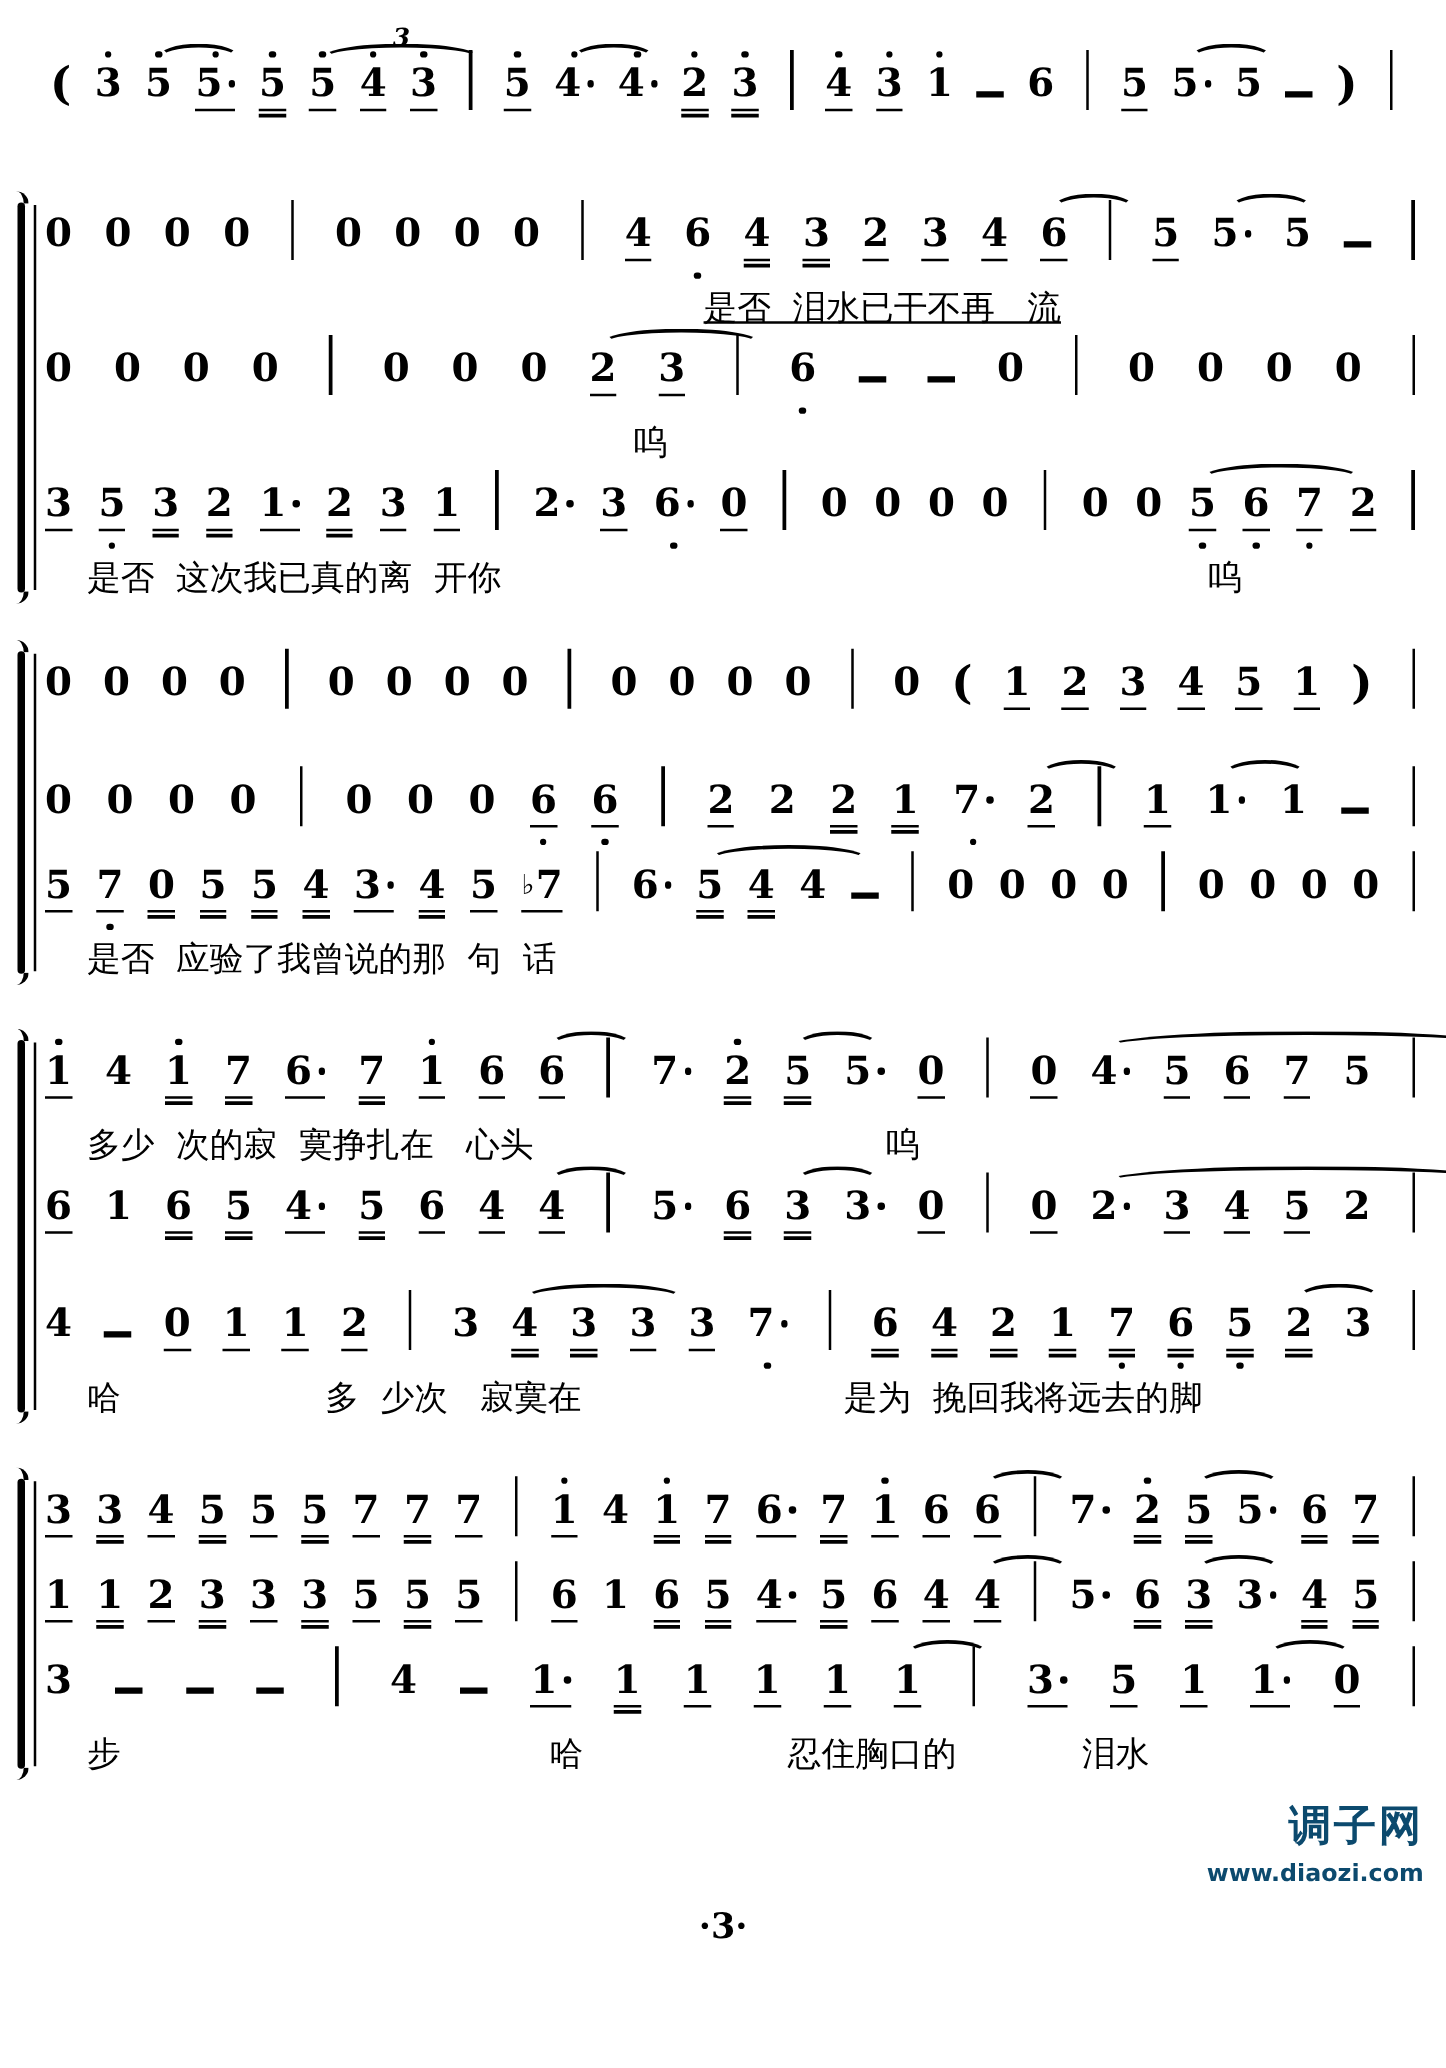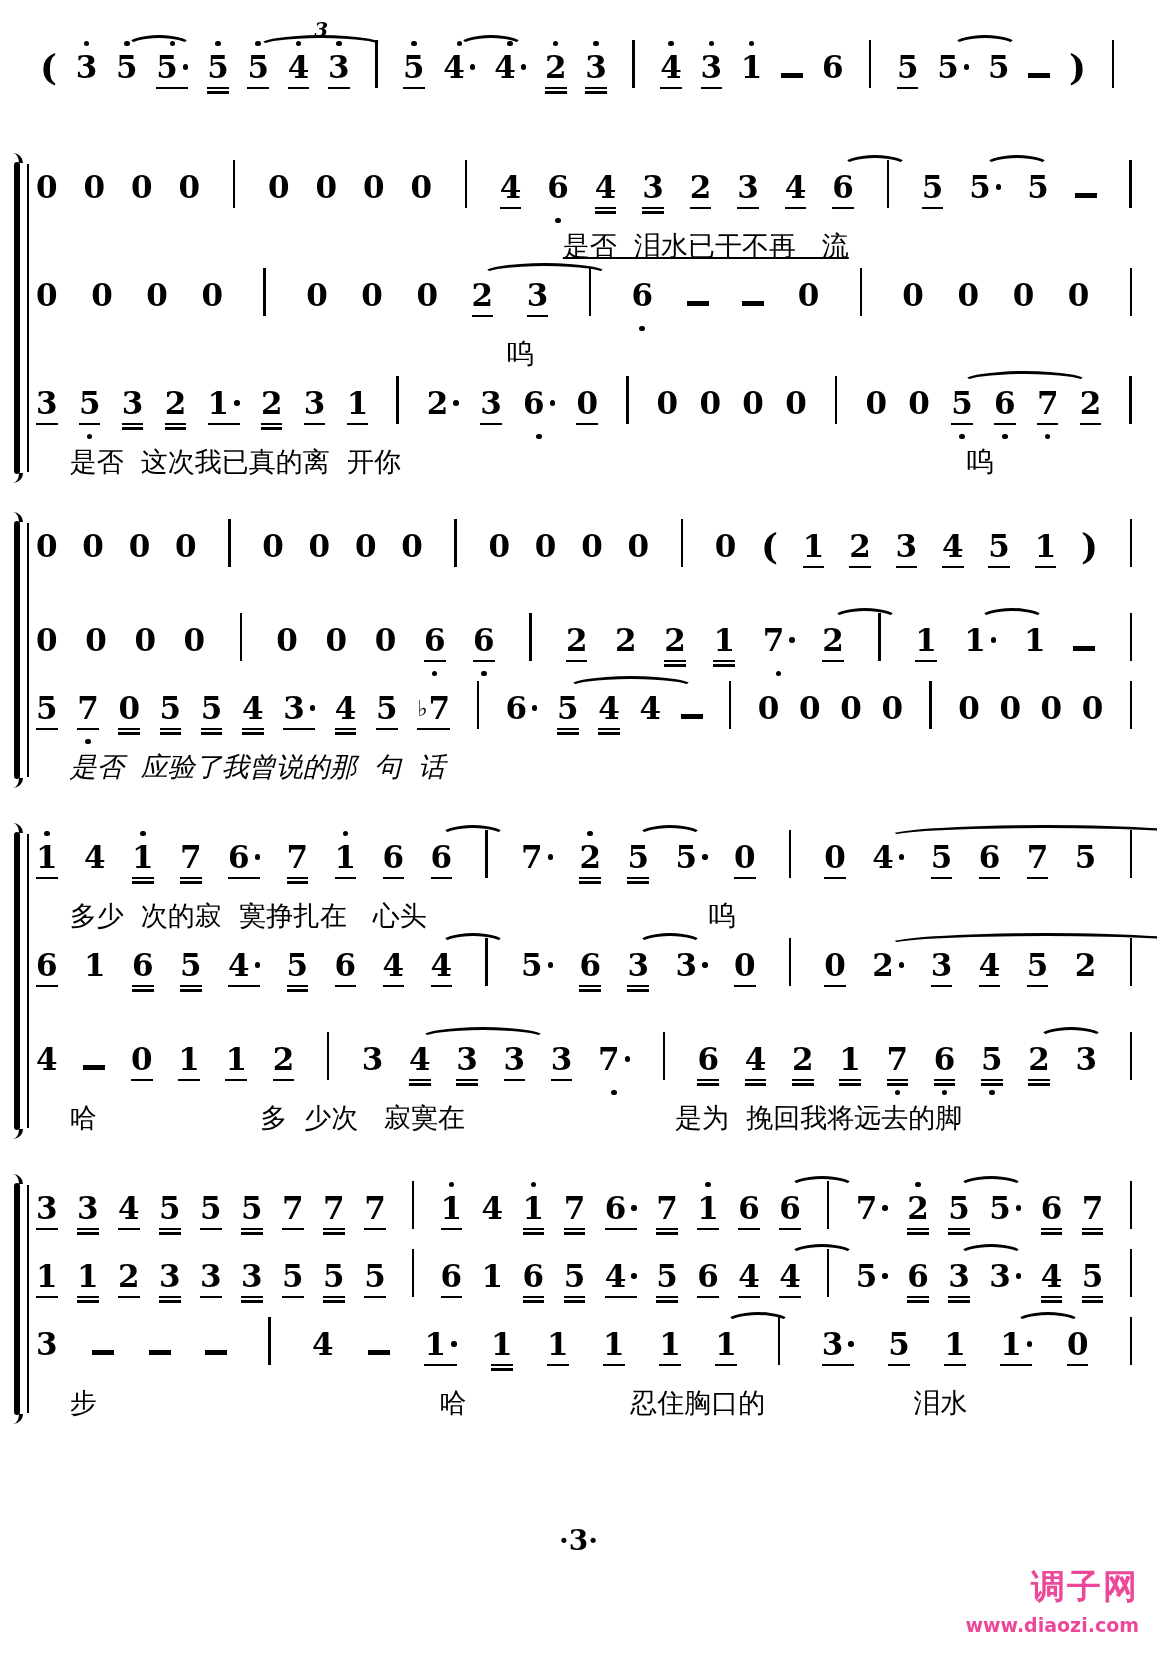--- a/index.html
+++ b/index.html
@@ -39,21 +39,21 @@
   .brace{position:absolute;left:14px;top:4px;bottom:8px;width:6px;background:#000;border-radius:5px;}
   .brace:before{content:"";position:absolute;top:-9px;right:-3px;width:9px;height:10px;
        border-right:4px solid #000;border-top-right-radius:10px;}
   .brace:after{content:"";position:absolute;bottom:-9px;right:-3px;width:9px;height:10px;
        border-right:4px solid #000;border-bottom-right-radius:10px;}
   .sysline{position:absolute;left:27px;top:6px;bottom:10px;width:1.6px;background:#000;}
   .mb26{margin-bottom:26px;}
   
   #pagenum{position:absolute;left:0;right:0;top:1524px;text-align:center;
            font:700 28px "DejaVu Serif",serif;}
-  #wm{position:absolute;right:18px;top:1564px;text-align:right;color:#ec4899;}
+  #wm{position:absolute;right:18px;top:1438px;text-align:right;color:#0c4a6e;}
   #wm .wm-name{font:700 34px "DejaVu Sans","Liberation Sans",sans-serif;letter-spacing:2px;}
   #wm .wm-url{font:700 19px "DejaVu Sans","Liberation Sans",sans-serif;margin-top:4px;margin-left:19px;}
 </style>
 </head>
 <body>
 
 <div id="page">
   <div id="score">
       <div class="introrow" style="margin-top: 38px;">
         <span class="tok">
@@ -1674,21 +1674,21 @@
             <span class="tok">
               <span class="hi"></span>
               <span class="body">
                 <span class="vbar"></span>
               </span>
               <span class="lines"></span>
               <span class="lo"></span>
             </span>
           </div>
           <div class="lyr">
-            <span class="seg" style="left: 3%; font-style: italic;">是否  应验了我曾说的那  句  话</span>
+            <span class="seg" style="left: 3%;">是否  应验了我曾说的那  句  话</span>
           </div>
         </div>
       </section>
       <section class="system" style="margin-top: 41px;">
         <div class="brace"></div>
         <div class="sysline"></div>
         <div class="rows">
           <div class="noterow">
             <span class="tok">
               <span class="hi">
@@ -3162,21 +3162,21 @@
                 <span class="vbar"></span>
               </span>
               <span class="lines"></span>
               <span class="lo"></span>
             </span>
           </div>
           <div class="lyr">
             <span class="seg" style="left: 3%;">步</span>
             <span class="seg" style="left: 36%;">哈</span>
             <span class="seg" style="left: 53%;">忍住胸口的</span>
-            <span class="seg" style="left: 74%; margin-left: 48px;">泪水</span>
+            <span class="seg" style="left: 74%;">泪水</span>
           </div>
         </div>
       </section>
     </div>
 
   <div id="pagenum">·3·</div>
 
   <div id="wm">
     <div class="wm-name">调子网</div>
     <div class="wm-url">www.diaozi.com</div>

